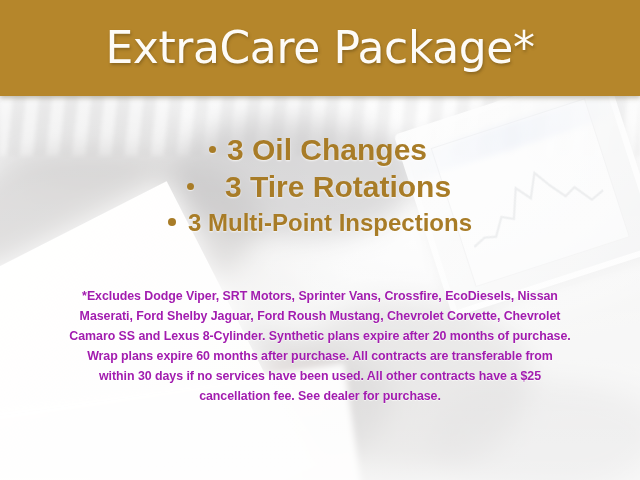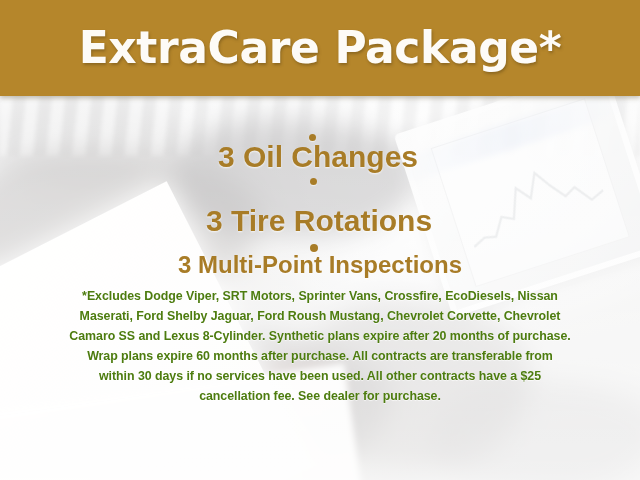--- a/index.html
+++ b/index.html
@@ -60,42 +60,42 @@
 
   
   .wash{position:absolute;inset:0;background:rgba(255,255,255,.60);}
   .wash2{position:absolute;inset:0;
     background:linear-gradient(180deg,rgba(255,255,255,.38) 0%,rgba(255,255,255,.16) 30%,rgba(255,255,255,.30) 62%,rgba(255,255,255,.50) 100%);}
 
   
   .header{position:absolute;left:0;top:0;width:640px;height:96px;
     background:#b5862b;display:flex;align-items:center;justify-content:center;
     box-shadow:0 2px 5px rgba(60,45,15,.30);}
-  .header-title{color:#fdfbf7;font-size:44px;font-weight:bold;letter-spacing:-.4px;
+  .header-title{color:#fdfbf7;font-size:44px;font-weight:normal;letter-spacing:-.4px;
     font-family:"DejaVu Sans","Liberation Sans",sans-serif;
     text-shadow:1px 2px 3px rgba(90,66,20,.45);white-space:nowrap;line-height:1;}
 
   
   .bullets{position:absolute;left:0;top:134px;width:640px;
     display:flex;flex-direction:column;align-items:center;}
   .bullet-row{display:flex;align-items:center;justify-content:center;
     color:#a87c27;font-weight:bold;white-space:nowrap;line-height:1.06;
-    text-shadow:0 1px 2px rgba(255,255,255,.75);flex-direction:column;}
+    text-shadow:0 1px 2px rgba(255,255,255,.75);}
   .bullet-row .dot{display:inline-block;border-radius:50%;background:#a87c27;
     flex:0 0 auto;box-shadow:0 1px 1px rgba(255,255,255,.6);}
   .r0{font-size:30px;padding-right:4px;}
   .r0 .dot{width:7px;height:7px;margin-right:11px;}
   .r1{font-size:30px;padding-right:2px;margin-top:5px;gap:20px;}
   .r1 .dot{width:7px;height:7px;margin-right:11px;}
   .r2{font-size:24px;margin-top:7px;text-align:center;}
   .r2 .dot{width:8px;height:8px;margin-right:12px;}
 
   
   .fineprint{position:absolute;left:36px;top:286px;width:568px;text-align:center;
-    color:#4d7c0f;font-size:12.4px;font-weight:bold;line-height:1.62;
+    color:#a21caf;font-size:12.4px;font-weight:bold;line-height:1.62;
     letter-spacing:-.05px;text-shadow:0 1px 1px rgba(255,255,255,.72);}
   .fineprint div{white-space:nowrap;}
 </style>
 </head>
 <body>
 
 <div id="ad">
 
   <div class="bg">
     <div class="bg-base"></div>

